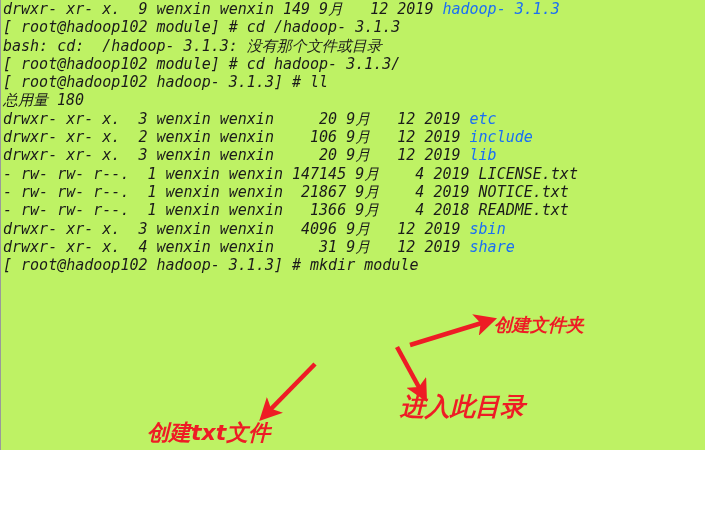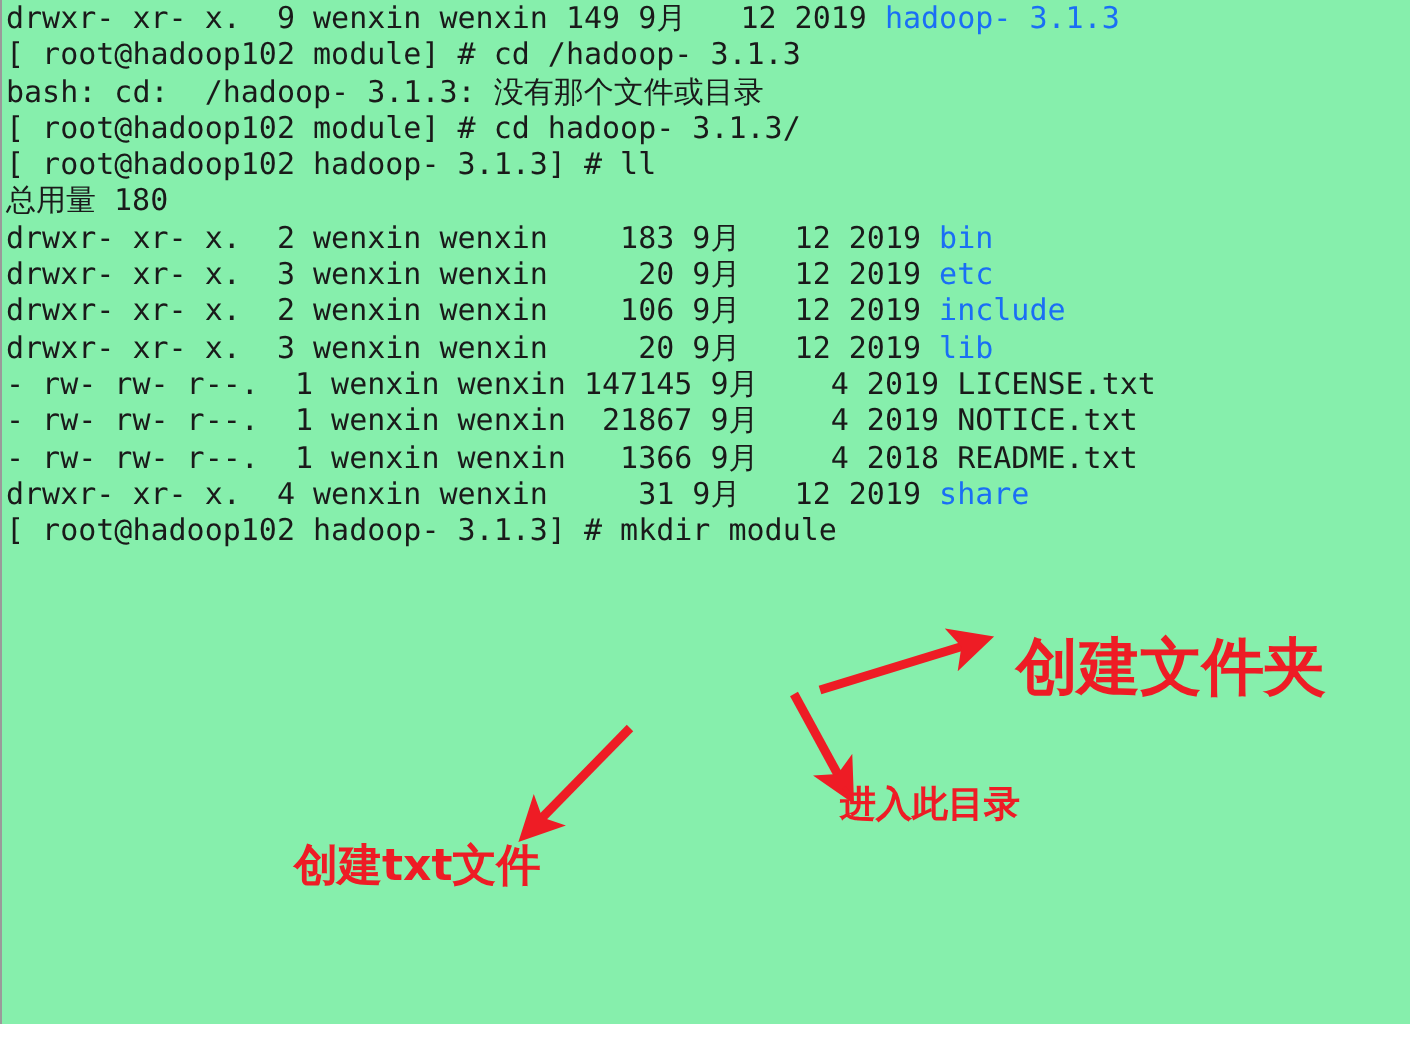--- a/index.html
+++ b/index.html
@@ -3,24 +3,25 @@
 <meta charset="utf-8">
 <style>
   html, body {
     margin: 0;
     padding: 0;
     background: #ffffff;
   }
   #screen {
     position: relative;
     width: 705px;
-    height: 512px;
-    background: #86efac;
+    height: 450px;
+    background: #bef264;
     overflow: hidden;
     font-family: "DejaVu Sans Mono", "Liberation Mono", monospace;
+    font-style: italic;
   }
   
   #left-rule {
     position: absolute;
     left: 0px;
     top: 0px;
     width: 1px;
     height: 522px;
     background: #9a9a9a;
   }
@@ -52,28 +53,28 @@
     pointer-events: none;
   }
   .anno-label {
     position: absolute;
     font-family: "DejaVu Sans", "Liberation Sans", sans-serif;
     font-weight: bold;
     color: #ee1c25;
     white-space: nowrap;
   }
   #anno-create-folder {
-    left: 508px;
+    left: 494px;
     top: 313px;
-    font-size: 31px;
+    font-size: 18px;
   }
   #anno-enter-dir {
-    left: 420px;
+    left: 400px;
     top: 390px;
-    font-size: 18px;
+    font-size: 25px;
   }
   #anno-create-txt {
     left: 147px;
     top: 418px;
     font-size: 22px;
   }
 </style>
 </head>
 <body>
 
@@ -81,27 +82,27 @@
 
   <div id="left-rule"></div>
 
   <div id="terminal">
     <div class="line"><span>drwxr- xr- x.  9 wenxin wenxin 149 9月   12 2019 </span><span class="blue">hadoop- 3.1.3</span></div>
     <div class="line"><span>[ root@hadoop102 module] # cd /hadoop- 3.1.3</span></div>
     <div class="line"><span>bash: cd:  /hadoop- 3.1.3: 没有那个文件或目录</span></div>
     <div class="line"><span>[ root@hadoop102 module] # cd hadoop- 3.1.3/</span></div>
     <div class="line"><span>[ root@hadoop102 hadoop- 3.1.3] # ll</span></div>
     <div class="line"><span>总用量 180</span></div>
-    <div class="line"><span>drwxr- xr- x.  2 wenxin wenxin    183 9月   12 2019 </span><span class="blue">bin</span></div>
     <div class="line"><span>drwxr- xr- x.  3 wenxin wenxin     20 9月   12 2019 </span><span class="blue">etc</span></div>
     <div class="line"><span>drwxr- xr- x.  2 wenxin wenxin    106 9月   12 2019 </span><span class="blue">include</span></div>
     <div class="line"><span>drwxr- xr- x.  3 wenxin wenxin     20 9月   12 2019 </span><span class="blue">lib</span></div>
     <div class="line"><span>- rw- rw- r--.  1 wenxin wenxin 147145 9月    4 2019 LICENSE.txt</span></div>
     <div class="line"><span>- rw- rw- r--.  1 wenxin wenxin  21867 9月    4 2019 NOTICE.txt</span></div>
     <div class="line"><span>- rw- rw- r--.  1 wenxin wenxin   1366 9月    4 2018 README.txt</span></div>
+    <div class="line"><span>drwxr- xr- x.  3 wenxin wenxin   4096 9月   12 2019 </span><span class="blue">sbin</span></div>
     <div class="line"><span>drwxr- xr- x.  4 wenxin wenxin     31 9月   12 2019 </span><span class="blue">share</span></div>
     <div class="line"><span>[ root@hadoop102 hadoop- 3.1.3] # mkdir module</span></div>
   </div>
 
   <svg id="annotations" viewBox="0 0 705 522">
     <defs>
       <marker id="arrowhead" markerWidth="5" markerHeight="5" refX="2.2" refY="2.5" orient="auto" markerUnits="strokeWidth">
         <path d="M0,0 L5,2.5 L0,5 L1.2,2.5 Z" fill="#ee1c25"></path>
       </marker>
     </defs>

